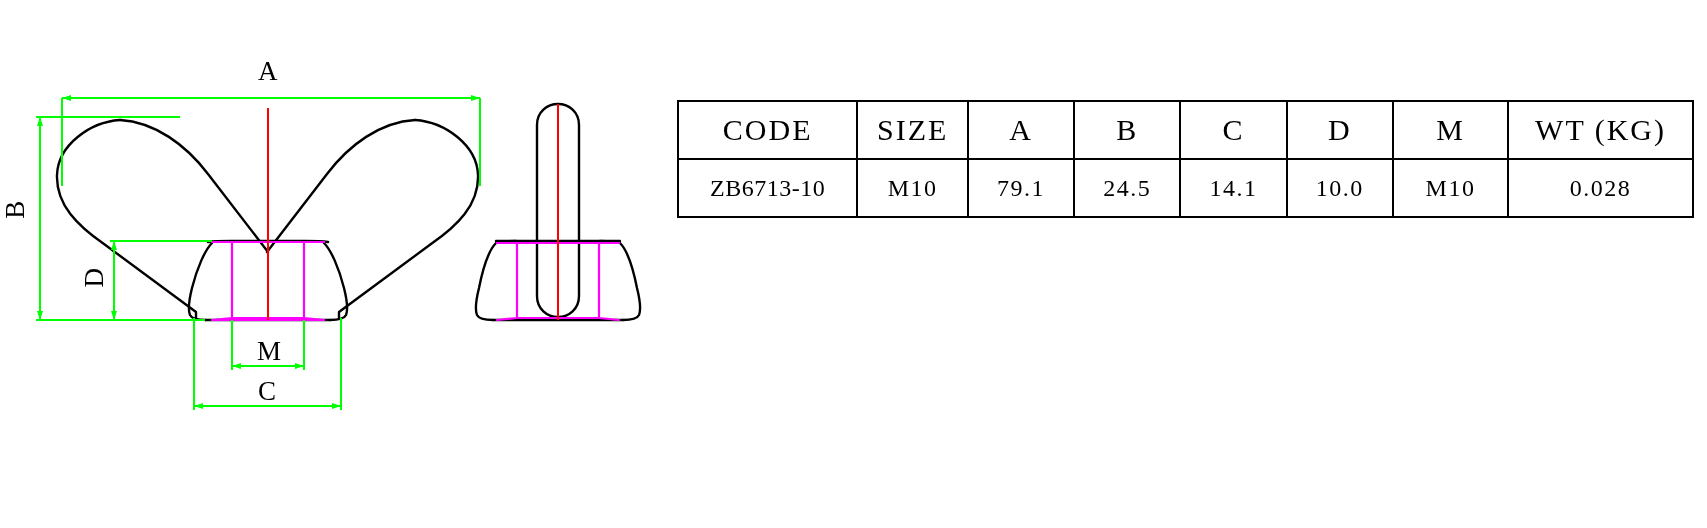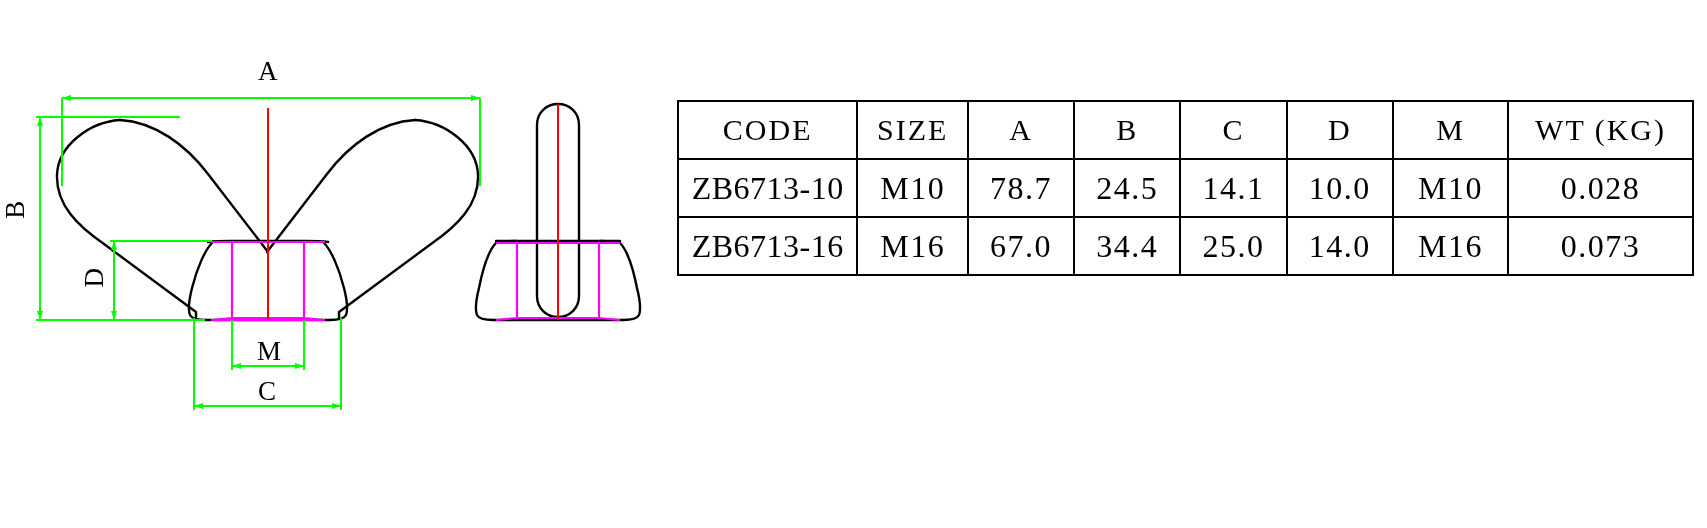--- a/index.html
+++ b/index.html
@@ -66,21 +66,21 @@
     box-sizing: border-box;
     white-space: nowrap;
   }
   table.spec-table th {
     font-weight: normal;
     font-size: 30px;
     letter-spacing: 2px;
     margin-top: 32px;
   }
   table.spec-table td {
-    font-size: 32px;
+    font-size: 24px;
     letter-spacing: 1.5px;
   }
   table.spec-table td.code-cell {
     letter-spacing: 0.5px;
   }
   
   col.c-code { width: 162px; }
   col.c-size { width: 100px; }
   col.c-a    { width: 96px; }
   col.c-b    { width: 96px; }
@@ -238,34 +238,24 @@
           <th>C</th>
           <th>D</th>
           <th>M</th>
           <th>WT (KG)</th>
         </tr>
       </thead>
       <tbody>
         <tr>
           <td class="code-cell">ZB6713-10</td>
           <td>M10</td>
-          <td>78.7</td>
+          <td>79.1</td>
           <td>24.5</td>
           <td>14.1</td>
           <td>10.0</td>
           <td>M10</td>
           <td>0.028</td>
         </tr>
-        <tr>
-          <td class="code-cell">ZB6713-16</td>
-          <td>M16</td>
-          <td>67.0</td>
-          <td>34.4</td>
-          <td>25.0</td>
-          <td>14.0</td>
-          <td>M16</td>
-          <td>0.073</td>
-        </tr>
       </tbody>
     </table>
   </div>
 
 </div>
 
 </body></html>

